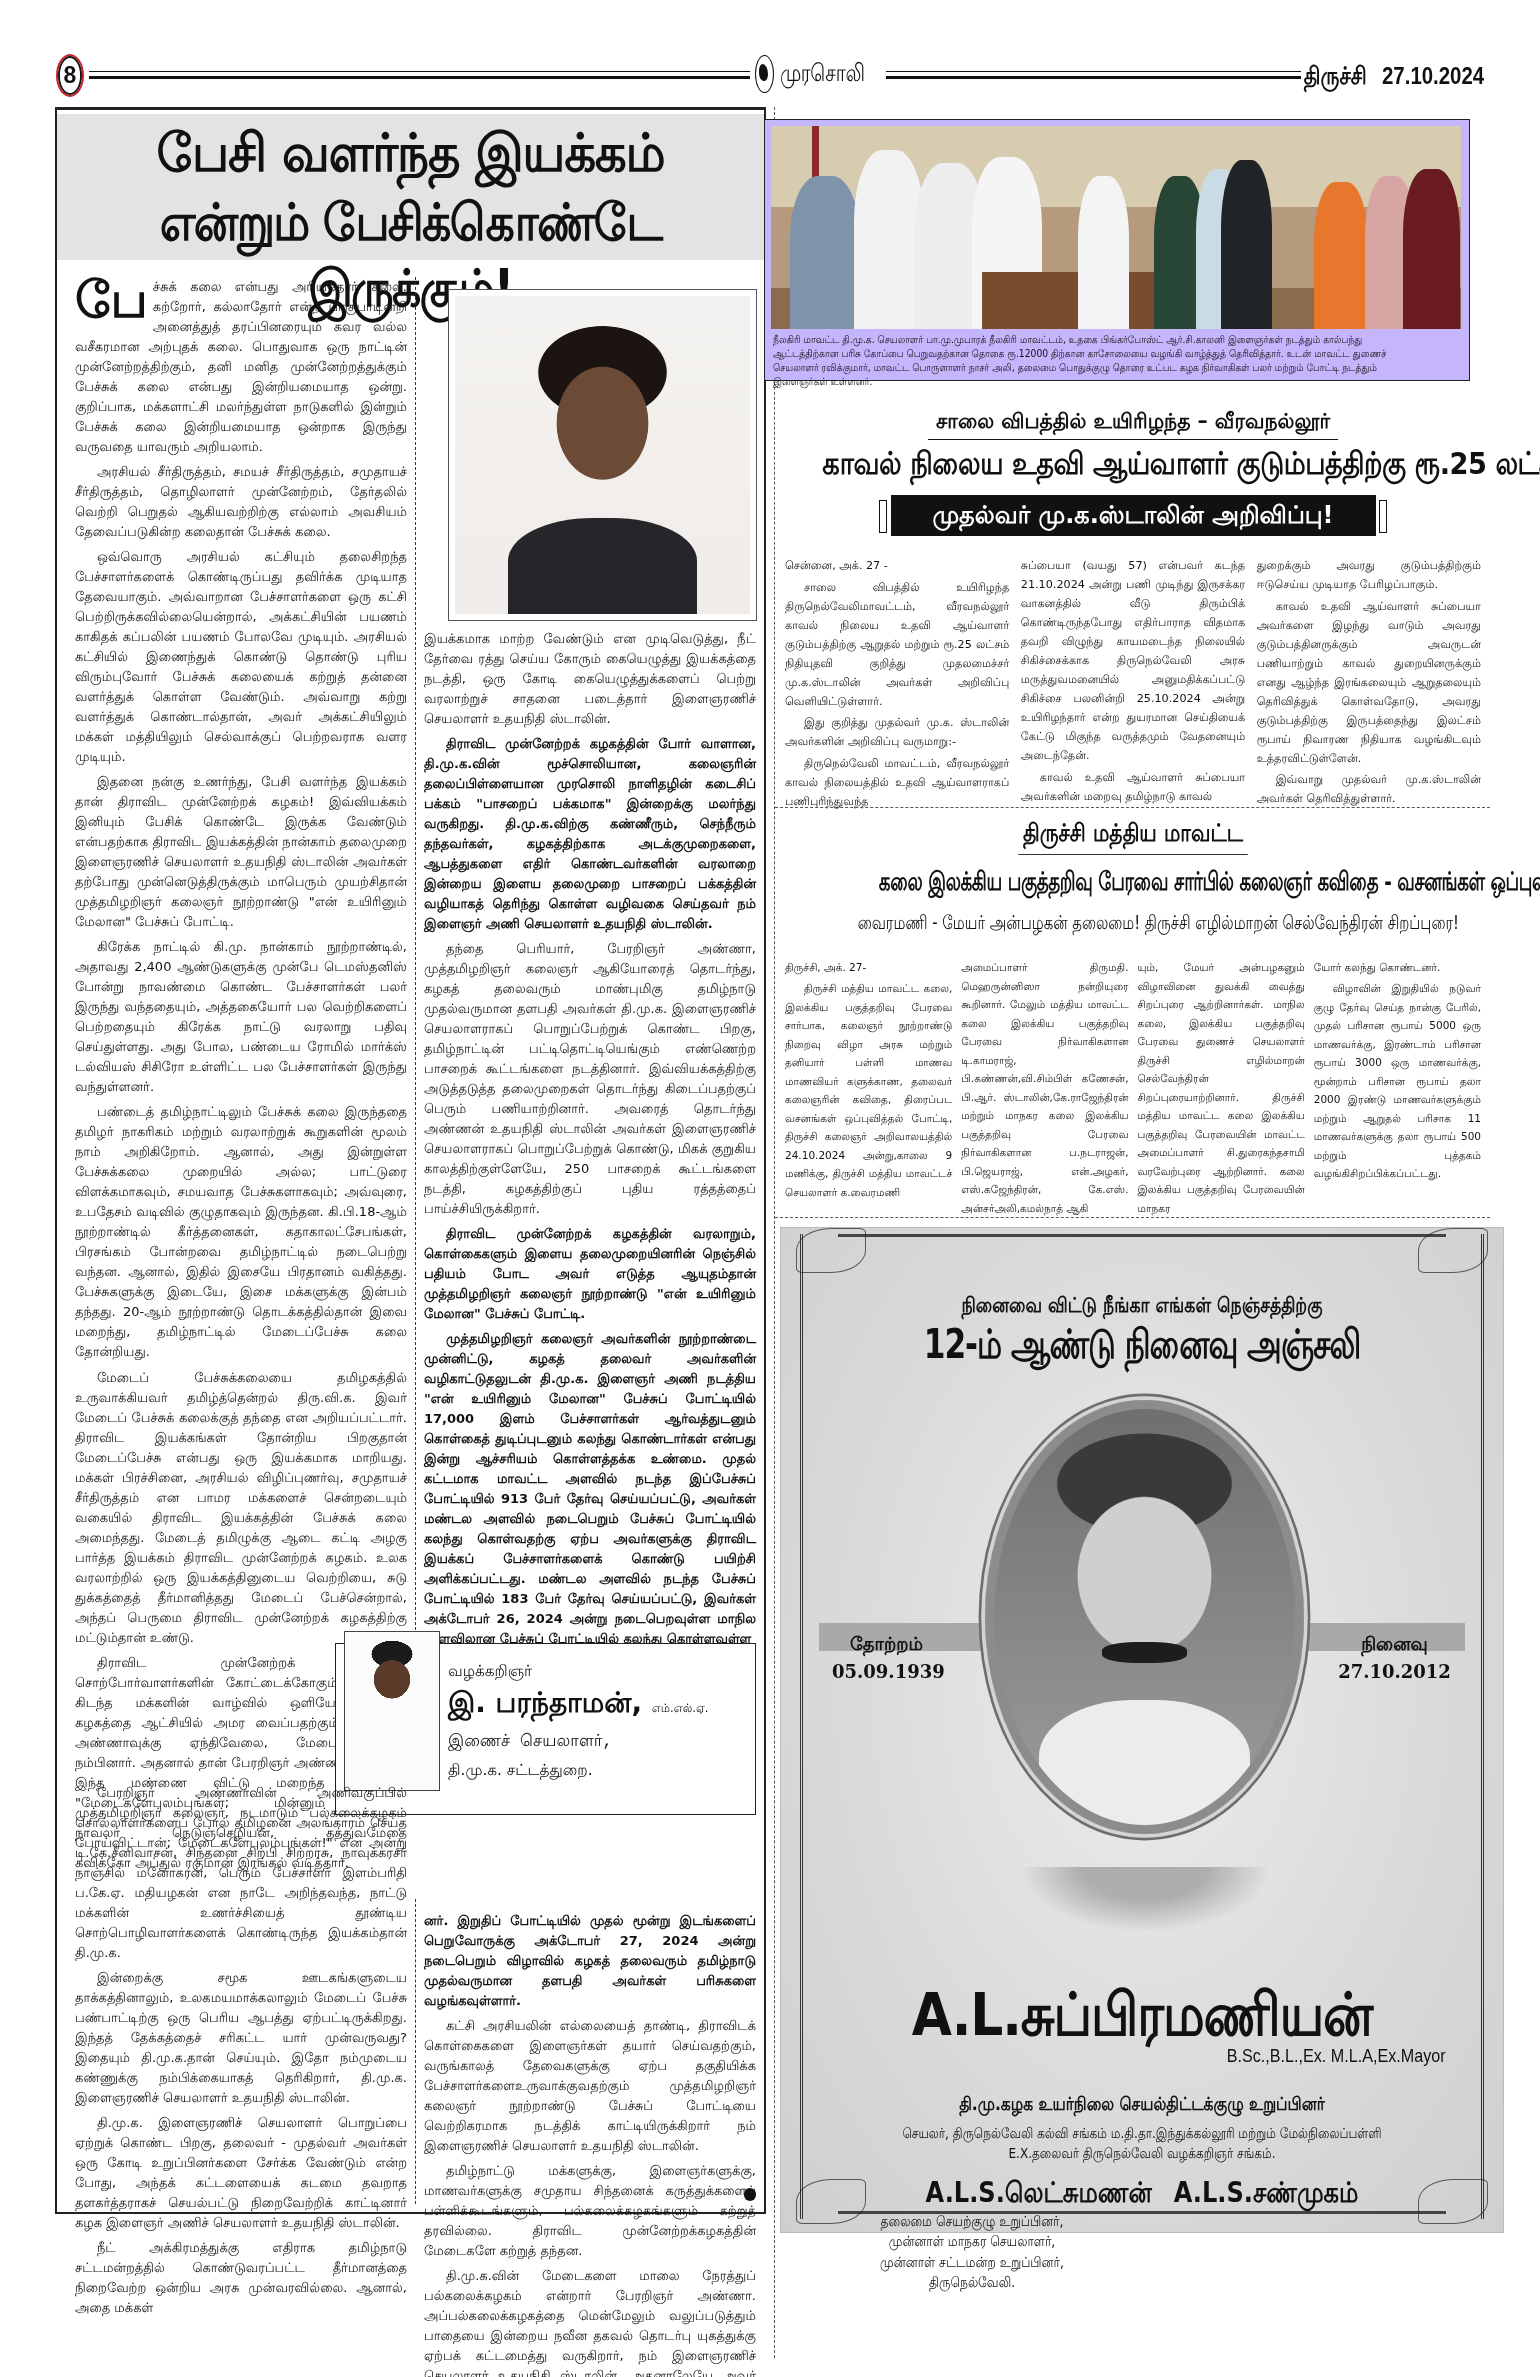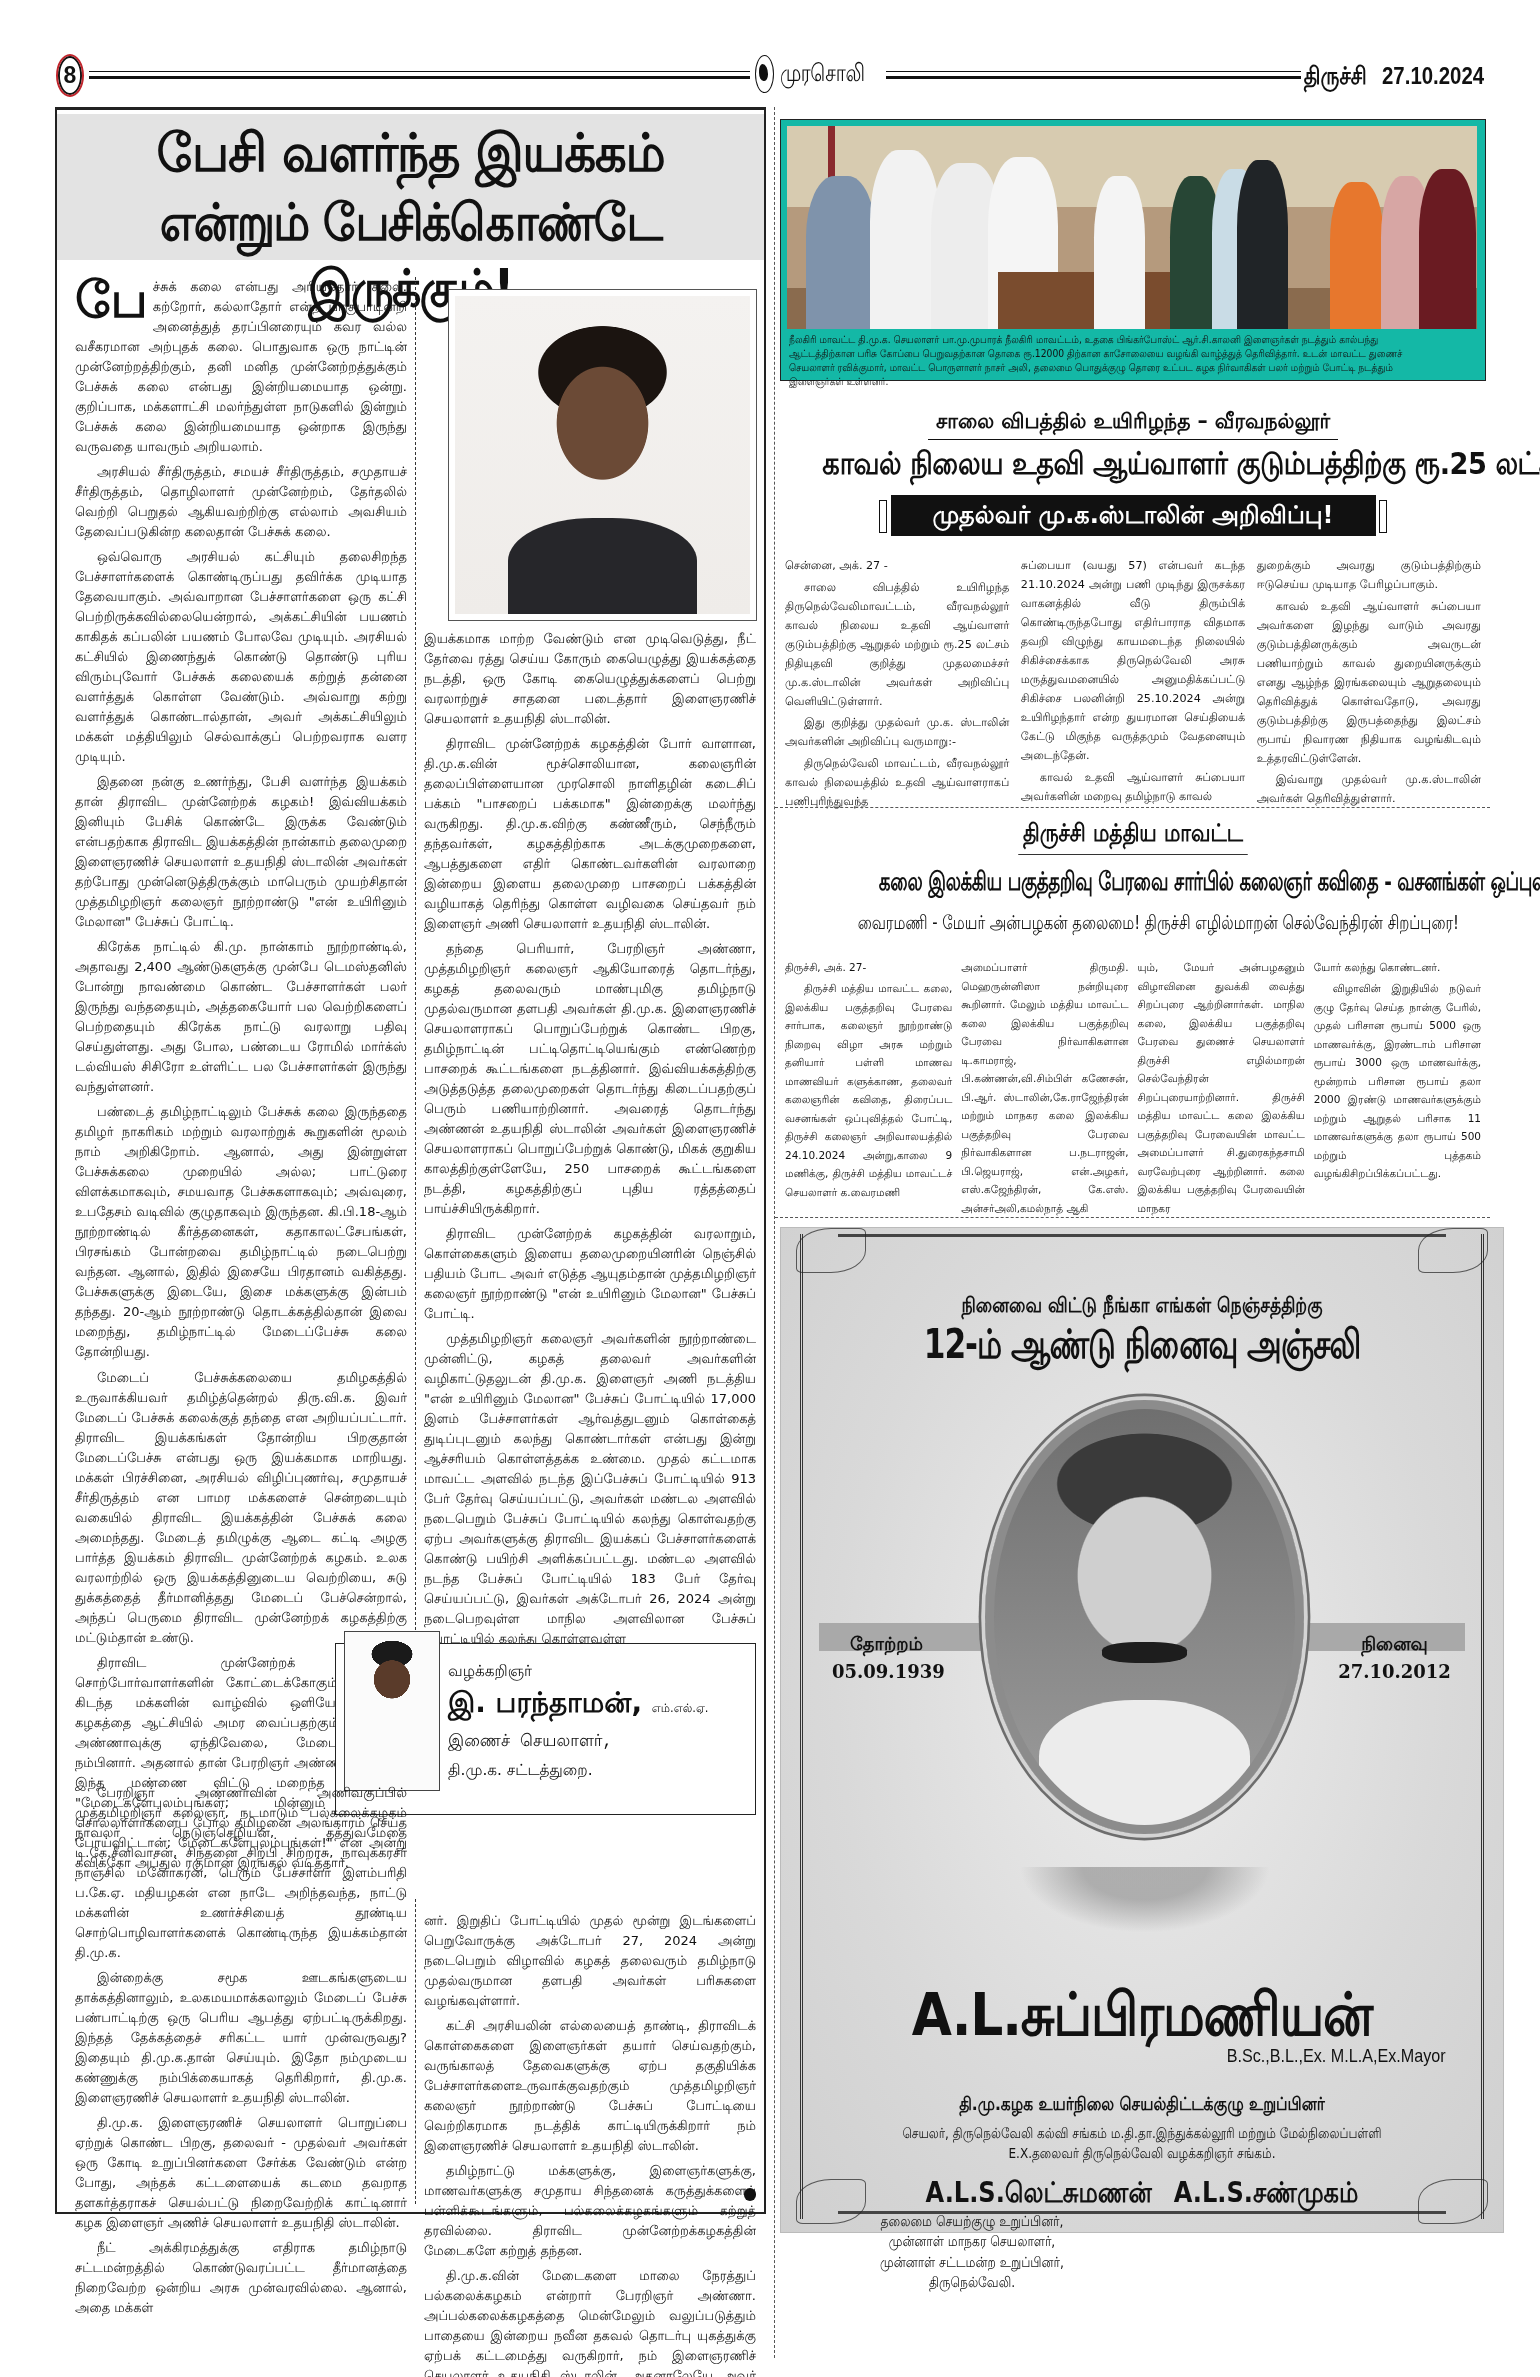--- a/index.html
+++ b/index.html
@@ -26,21 +26,21 @@
   
   .left-box { position: absolute; left: 55px; top: 107px; width: 711px; height: 2107px; border: 2.6px solid #222; border-top-width: 3.2px; }
   .headline-band { position: absolute; left: 0; top: 3.8px; width: 100%; height: 146px; background: #e3e3e3; text-align: center; }
   .headline-band .l1, .headline-band .l2 { font-family: "DejaVu Sans", sans-serif; font-weight: 900; color:#111; display:block; }
   .headline-band .l1 { font-size: 50px; margin-top: 10.2px; letter-spacing: -1.3px; transform: scaleY(1.05); }
   .headline-band .l2 { font-size: 51px; margin-top: 3.8px; letter-spacing: -1.9px; transform: scaleX(0.9); }
 
   .article-col { position: absolute; font-family: "DejaVu Sans", sans-serif; font-size: 13px; line-height: 20px; text-align: justify; color:#111; }
   .article-col p { text-indent: 22px; margin-bottom: 5.1px; }
   .article-col p.noindent { text-indent: 0; }
-  .article-col p.bold { font-weight: normal; }
+  .article-col p.bold { font-weight: bold; }
   .colA { left: 18px; top: 167px; width: 332px; }
   .colA-lower { left: 18px; top: 1673px; width: 332px; }
   .colB { left: 367px; top: 519px; width: 332px; }
   .colB-lower { left: 367px; top: 1801px; width: 332px; }
   .inner-divider { position:absolute; left: 358px; top: 167px; height: 1488px; border-left: 1.3px dashed #333; }
   .inner-divider2 { position:absolute; left: 358px; top: 1789px; height: 305px; border-left: 1.3px dashed #333; }
 
   .dropcap { float: left; font-family: "DejaVu Serif", serif; font-weight: bold; font-size: 50px; line-height: 40px; margin: 2.6px 5.1px 0 0; }
 
   .portrait-frame { position: absolute; left: 391px; top: 179px; width: 309px; height: 332px; border: 1.3px solid #555; padding: 6.4px; background:#fff; }
@@ -56,21 +56,21 @@
   .ad-text { position:absolute; left: 112px; top: 18px; width: 300px; text-align:left; font-family: "DejaVu Sans", sans-serif; }
   .ad-text .t1 { font-size: 15.3px; }
   .ad-text .t2 { font-size: 28px; font-weight: 900; margin-top: 3.8px; }
   .ad-text .t2 small { font-size: 11.5px; font-weight: normal; }
   .ad-text .t3 { font-size: 16.6px; margin-top: 10.2px; font-family: Liberation Mono, monospace; }
   .ad-text .t4 { font-size: 15.3px; margin-top: 9px; }
 
   .end-dot { position:absolute; right: 7.7px; bottom: 11.5px; width: 12.8px; height: 12.8px; background:#111; border-radius:50%; }
 
   
-  .photo-box { position:absolute; left: 780px; top: 119px; width: 706px; height: 262px; border: 1.9px solid #222; background:#14b8a6; }
+  .photo-box { position:absolute; left: 764px; top: 119px; width: 706px; height: 262px; border: 1.9px solid #222; background:#c4b5fd; }
   .photo { position:absolute; left: 6.4px; top: 6.4px; width: 690px; height: 203px;
            background:
              linear-gradient(90deg, transparent 0 6%, #8a2a2e 6% 7%, transparent 7%),
              linear-gradient(180deg, #d7cbb0 0 40%, #b59a7d 40% 80%, #8a6b4e 80%); position:absolute; overflow:hidden; }
   .person { position:absolute; bottom: 0; border-radius: 40% 40% 0 0; }
   .caption { position:absolute; left: 7.7px; top: 213px; width: 692px; font: 10px/14px "DejaVu Sans", sans-serif; transform: scaleX(0.92); transform-origin:left; }
 
   .news2 { position:absolute; left: 780px; top: 409px; width: 706px; }
   .kicker { text-align:center; font: bold 20.4px "DejaVu Sans", sans-serif; }
   .kicker span { display:inline-block; border-bottom: 1.9px solid #111; padding: 0 7.7px 2.6px; }

